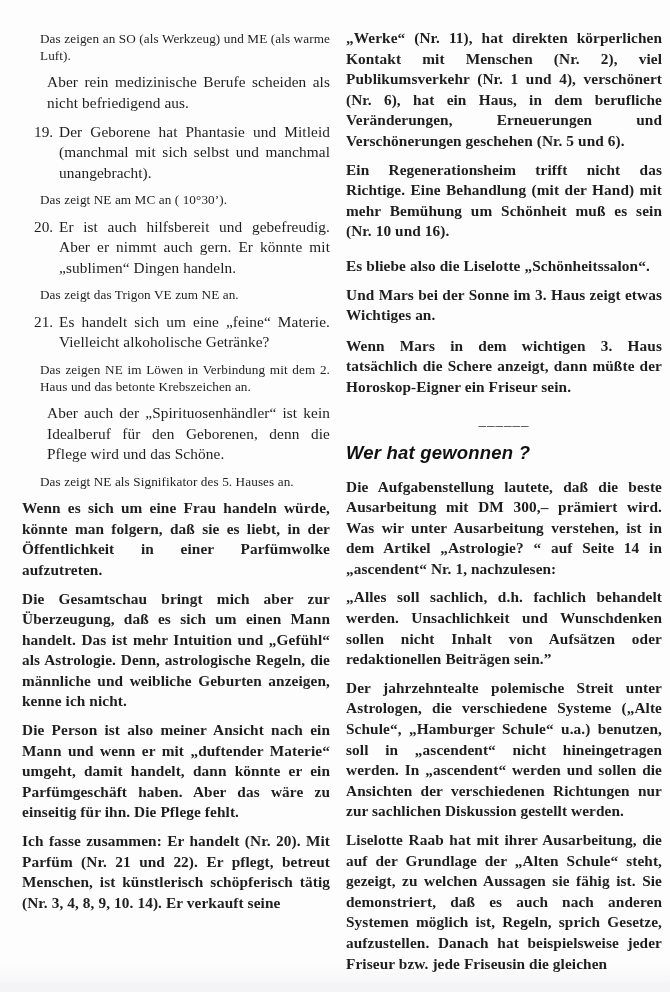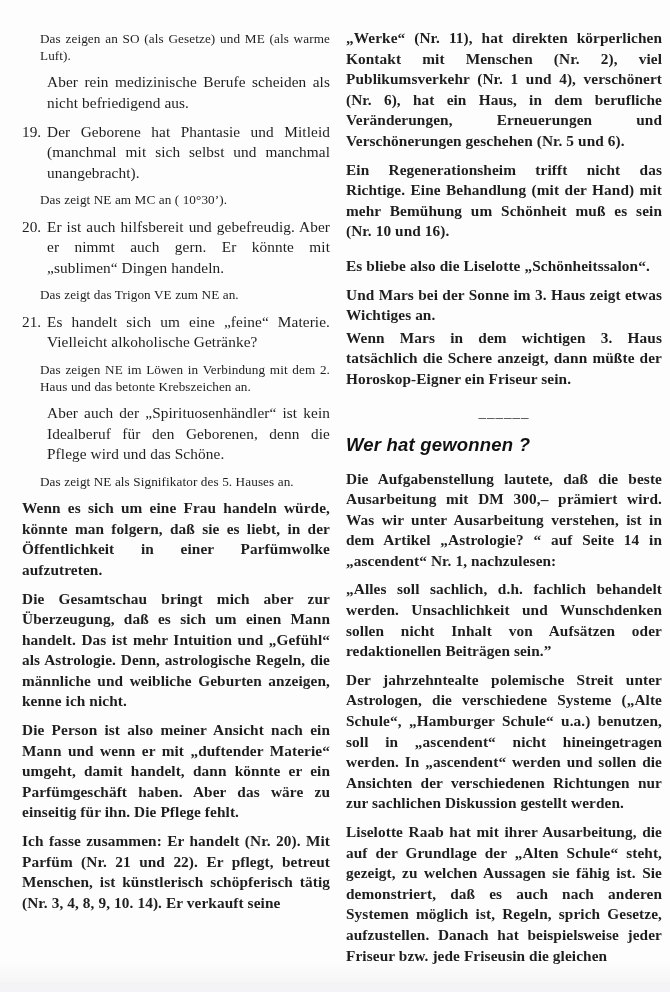--- a/index.html
+++ b/index.html
@@ -24,35 +24,35 @@
   .col-left  { left: 22px;  width: 308px; }
   .col-right { left: 346px; width: 316px; }
 
   .para, .itxt, .note, .para-indent {
     text-align: justify;
     font-size: 15.3px;
     line-height: 20.6px;
     letter-spacing: 0.1px;
   }
   .para { margin: 0 0 8px 0; font-weight: bold; }
-  .para.tight { margin-bottom: 2px; }
+  .para.tight { margin-bottom: 10px; }
   .para.space-before { margin-top: 14px; }
 
   .para-indent { margin: 0 0 8px 0; padding-left: 25px; }
 
   .note {
     font-size: 13.2px;
     line-height: 17.2px;
     padding-left: 18px;
     margin: 2px 0 8px 0;
   }
 
   .item {
     display: flex;
-    margin: 2px 0 8px 0;
+    margin: 2px 0 8px 12px;
   }
   .item .num {
     flex: 0 0 25px;
     font-size: 15.3px;
     line-height: 20.6px;
   }
   .item .itxt { flex: 1 1 auto; }
 
   .divider {
     text-align: center;
@@ -77,21 +77,21 @@
     width: 670px; height: 10px;
     background: #f4f4f6;
   }
 </style>
 </head>
 <body>
 
 <div class="page">
 
   <div class="col col-left">
-    <div class="note">Das zeigen an SO (als Gesetze) und ME (als warme Luft).</div>
+    <div class="note">Das zeigen an SO (als Werkzeug) und ME (als warme Luft).</div>
     <div class="para-indent">Aber rein medizinische Berufe scheiden als nicht befriedigend aus.</div>
 
     <div class="item">
       <span class="num">19.</span>
       <span class="itxt">Der Geborene hat Phantasie und Mitleid (manchmal mit sich selbst und manchmal unangebracht).</span>
     </div>
     <div class="note">Das zeigt NE am MC an ( 10°30’).</div>
 
     <div class="item">
       <span class="num">20.</span>

